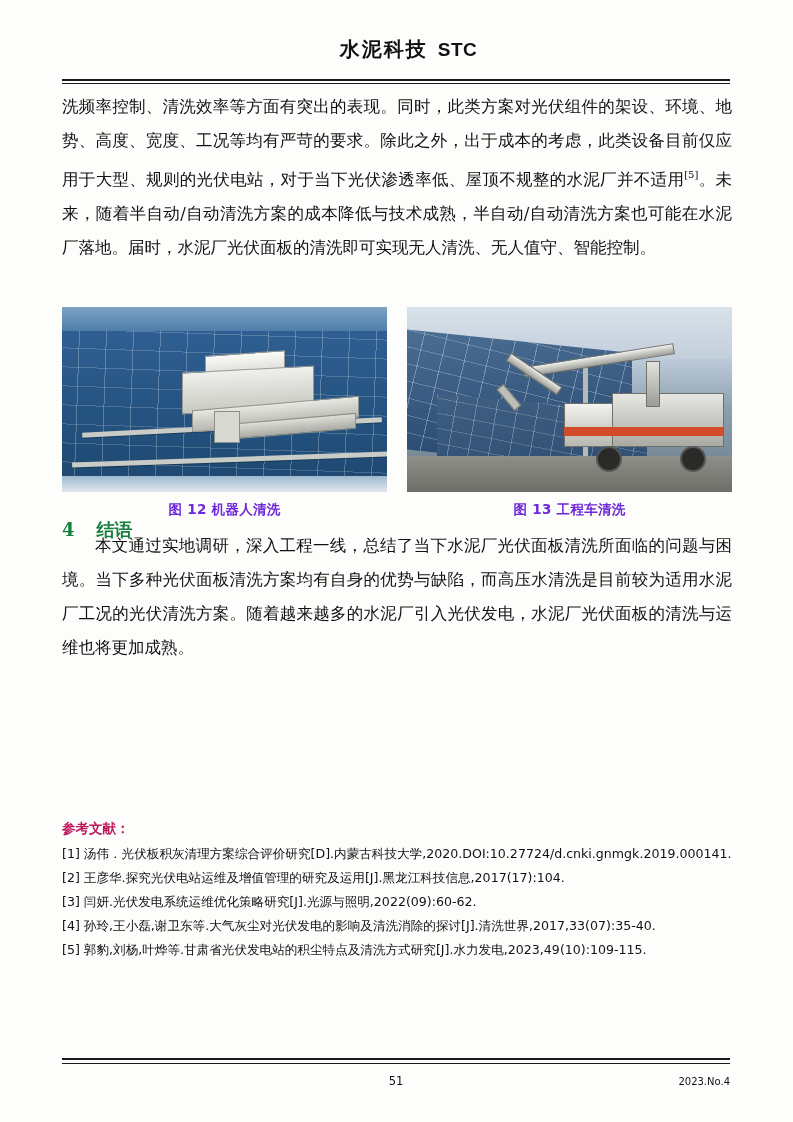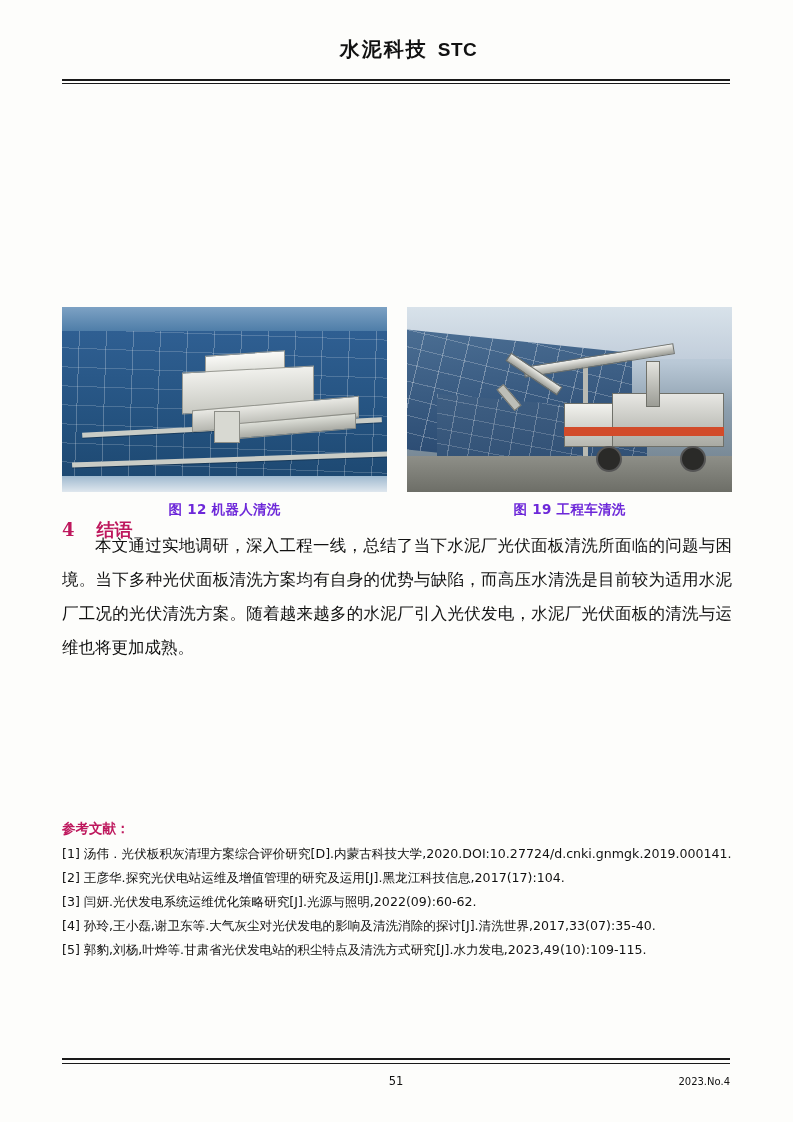--- a/index.html
+++ b/index.html
@@ -254,21 +254,21 @@
     font-weight: 600;
     letter-spacing: 0.3px;
   }
   .section-head {
     position: absolute;
     top: 518px;
     left: 62px;
     font-family: "DejaVu Serif", serif;
     font-size: 18px;
     font-weight: bold;
-    color: #be185d;
+    color: #15803d;
   }
   .section-head .num {
     margin-right: 22px;
   }
   .concl {
     position: absolute;
     top: 529px;
     left: 62px;
     width: 670px;
   }
@@ -336,20 +336,23 @@
 <body>
 
 <div class="page">
 
   <div class="header">
     <span class="header-title">水泥科技</span><span class="header-sub">STC</span>
   </div>
   <div class="rule-top"></div>
   <div class="rule-top-2"></div>
 
+  <div class="body-area">
+    <p class="para"><span>洗频率控制、清洗效率等方面有突出的表现。同时，此类方案对光伏组件的架设、环境、地势、高度、宽度、工况等均有严苛的要求。除此之外，出于成本的考虑，此类设备目前仅应用于大型、规则的光伏电站，对于当下光伏渗透率低、屋顶不规整的水泥厂并不适用</span><sup>[5]</sup><span>。未来，随着半自动/自动清洗方案的成本降低与技术成熟，半自动/自动清洗方案也可能在水泥厂落地。届时，水泥厂光伏面板的清洗即可实现无人清洗、无人值守、智能控制。</span></p>
+  </div>
 
   <div class="figures">
 
     <div class="figure-box">
       <div class="photo photo-12">
         <div class="roof-blue-top"></div>
         <div class="pv-grid-12"></div>
         <div class="rail-12" style="left:20px; top:118px; width:300px; transform:rotate(-3deg);"></div>
         <div class="rail-12" style="left:10px; top:150px; width:320px; transform:rotate(-2deg);"></div>
         <div class="robot-head"></div>
@@ -372,21 +375,21 @@
         <div class="truck-cab"></div>
         <div class="truck-body"></div>
         <div class="truck-stripe"></div>
         <div class="truck-wheel" style="right:26px;"></div>
         <div class="truck-wheel" style="right:110px;"></div>
         <div class="boom-mast"></div>
         <div class="boom-1"></div>
         <div class="boom-2"></div>
         <div class="boom-nozzle"></div>
       </div>
-      <div class="fig-caption">图 19  工程车清洗</div>
+      <div class="fig-caption">图 13  工程车清洗</div>
     </div>
 
   </div>
 
   <div class="section-head">
     <span class="num">4</span><span>结语</span>
   </div>
 
   <div class="concl">
     <p class="para indent">本文通过实地调研，深入工程一线，总结了当下水泥厂光伏面板清洗所面临的问题与困境。当下多种光伏面板清洗方案均有自身的优势与缺陷，而高压水清洗是目前较为适用水泥厂工况的光伏清洗方案。随着越来越多的水泥厂引入光伏发电，水泥厂光伏面板的清洗与运维也将更加成熟。</p>

